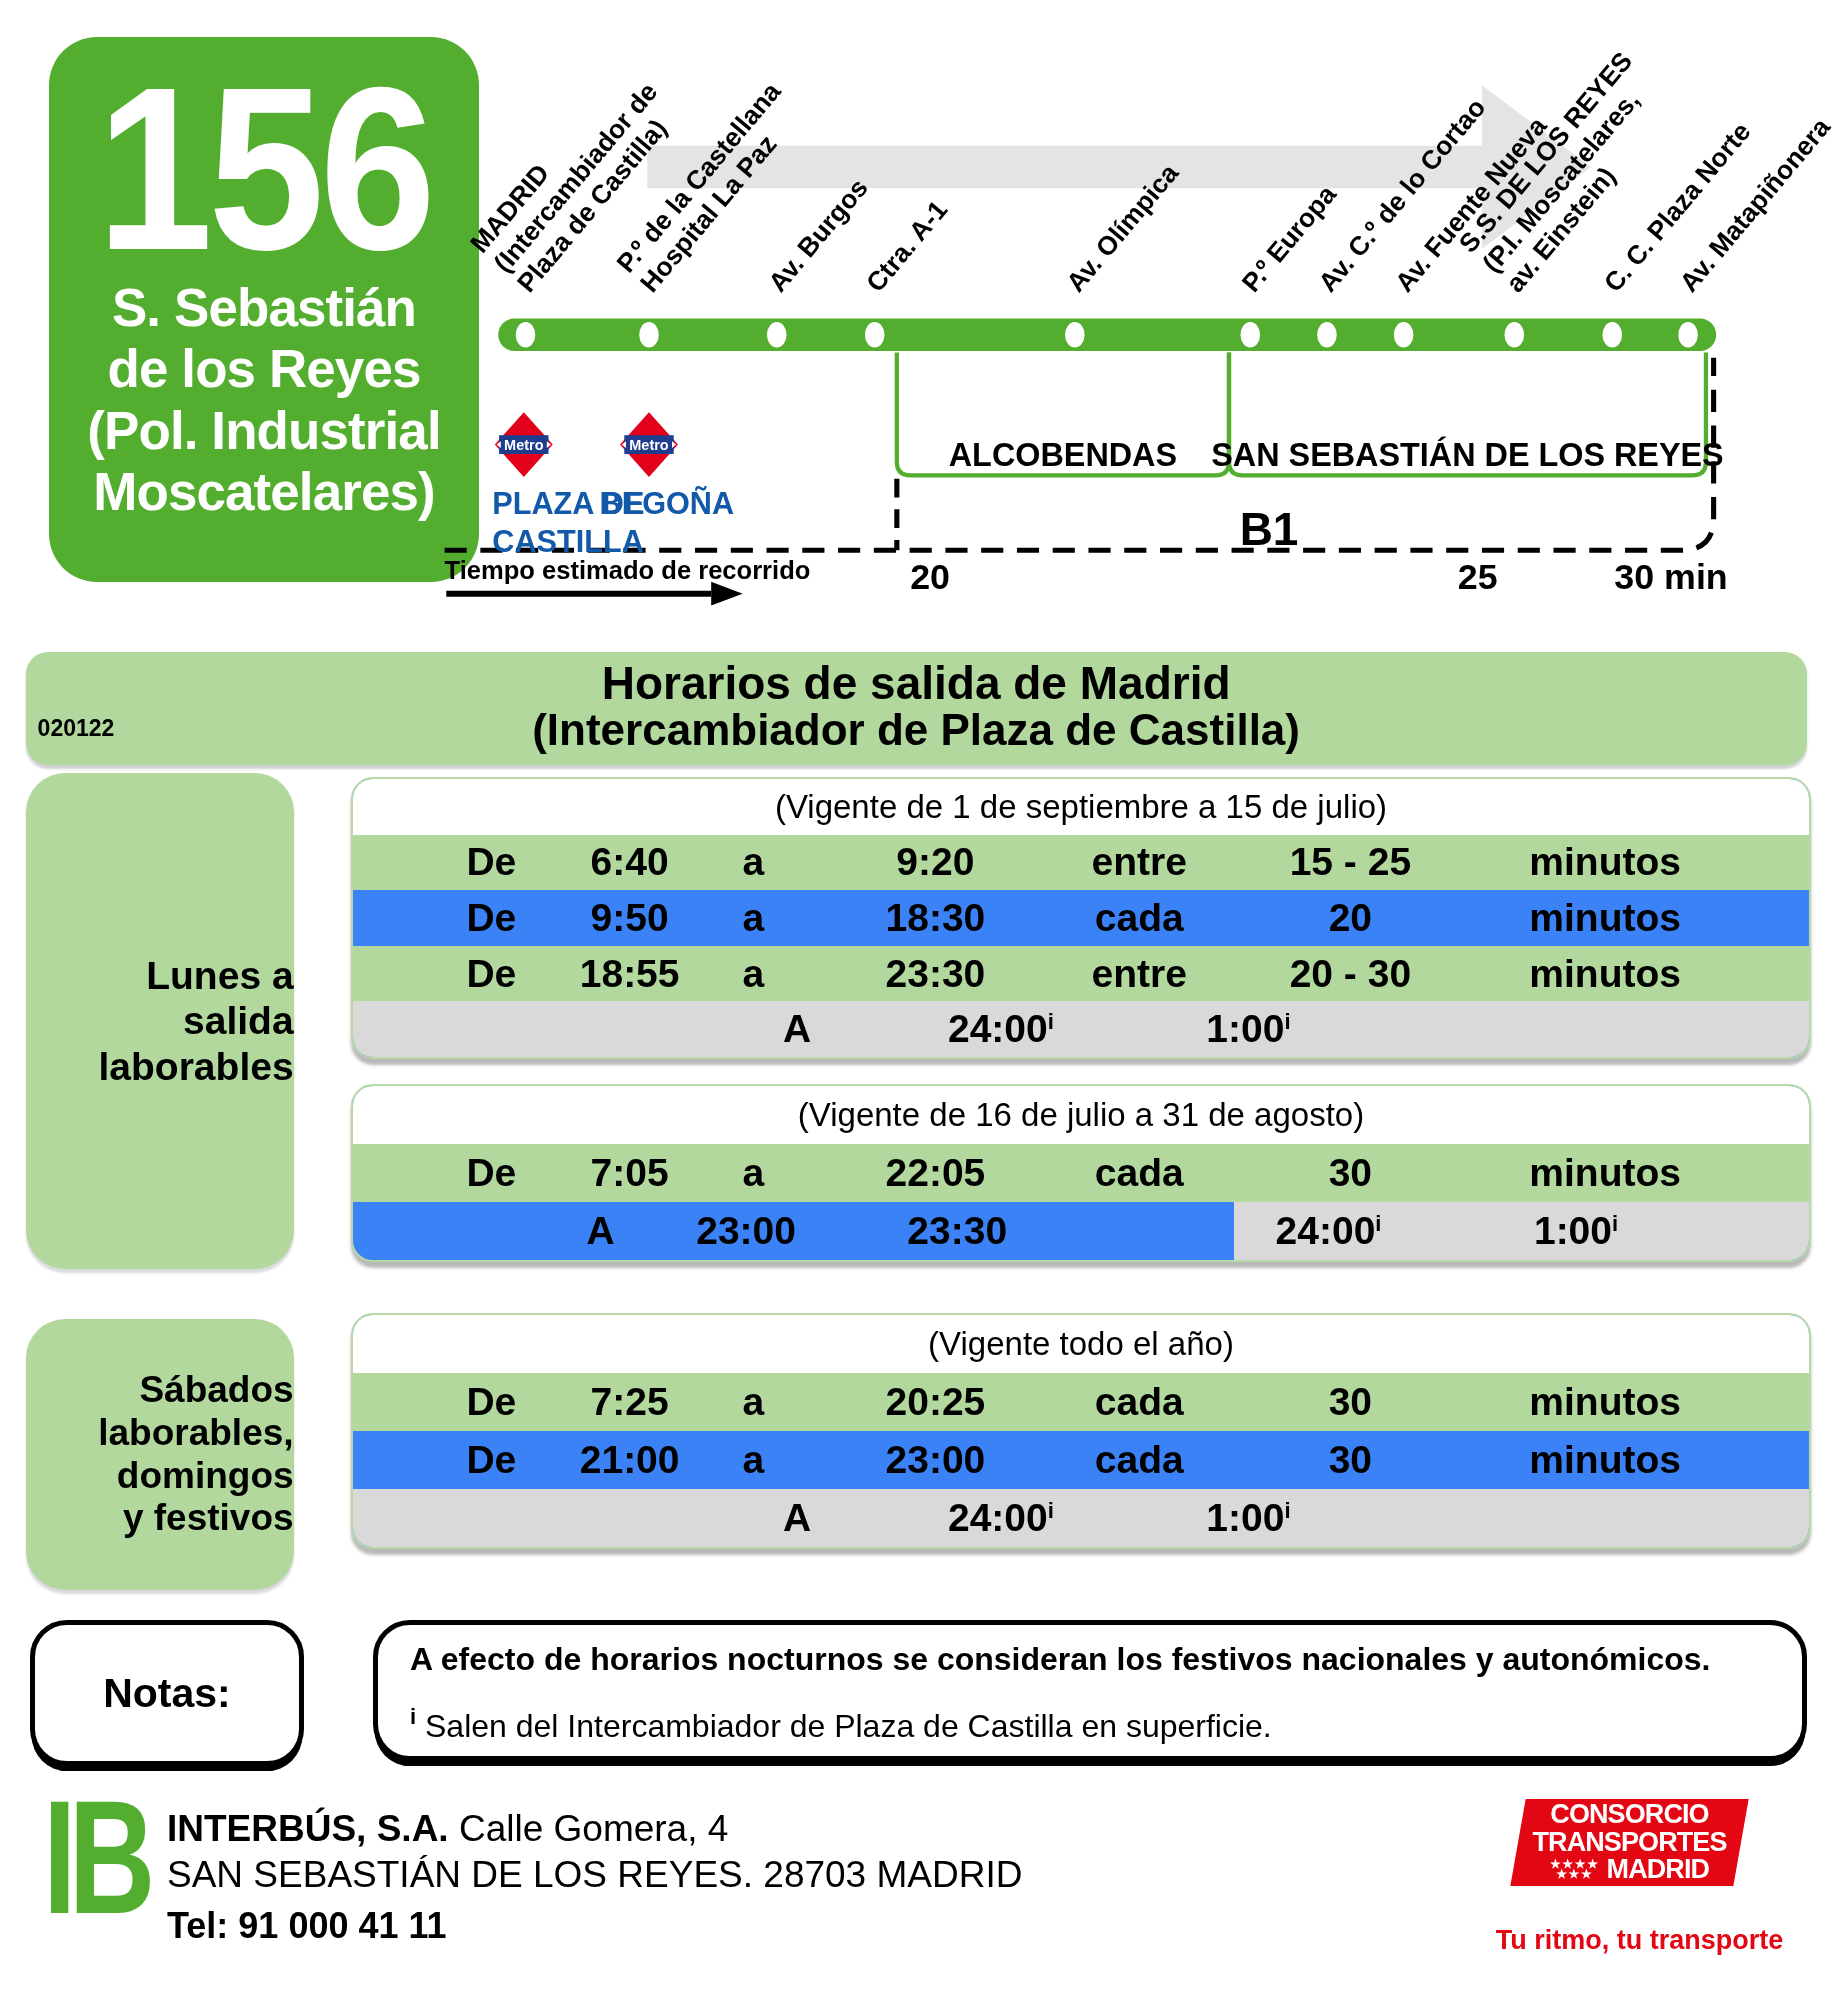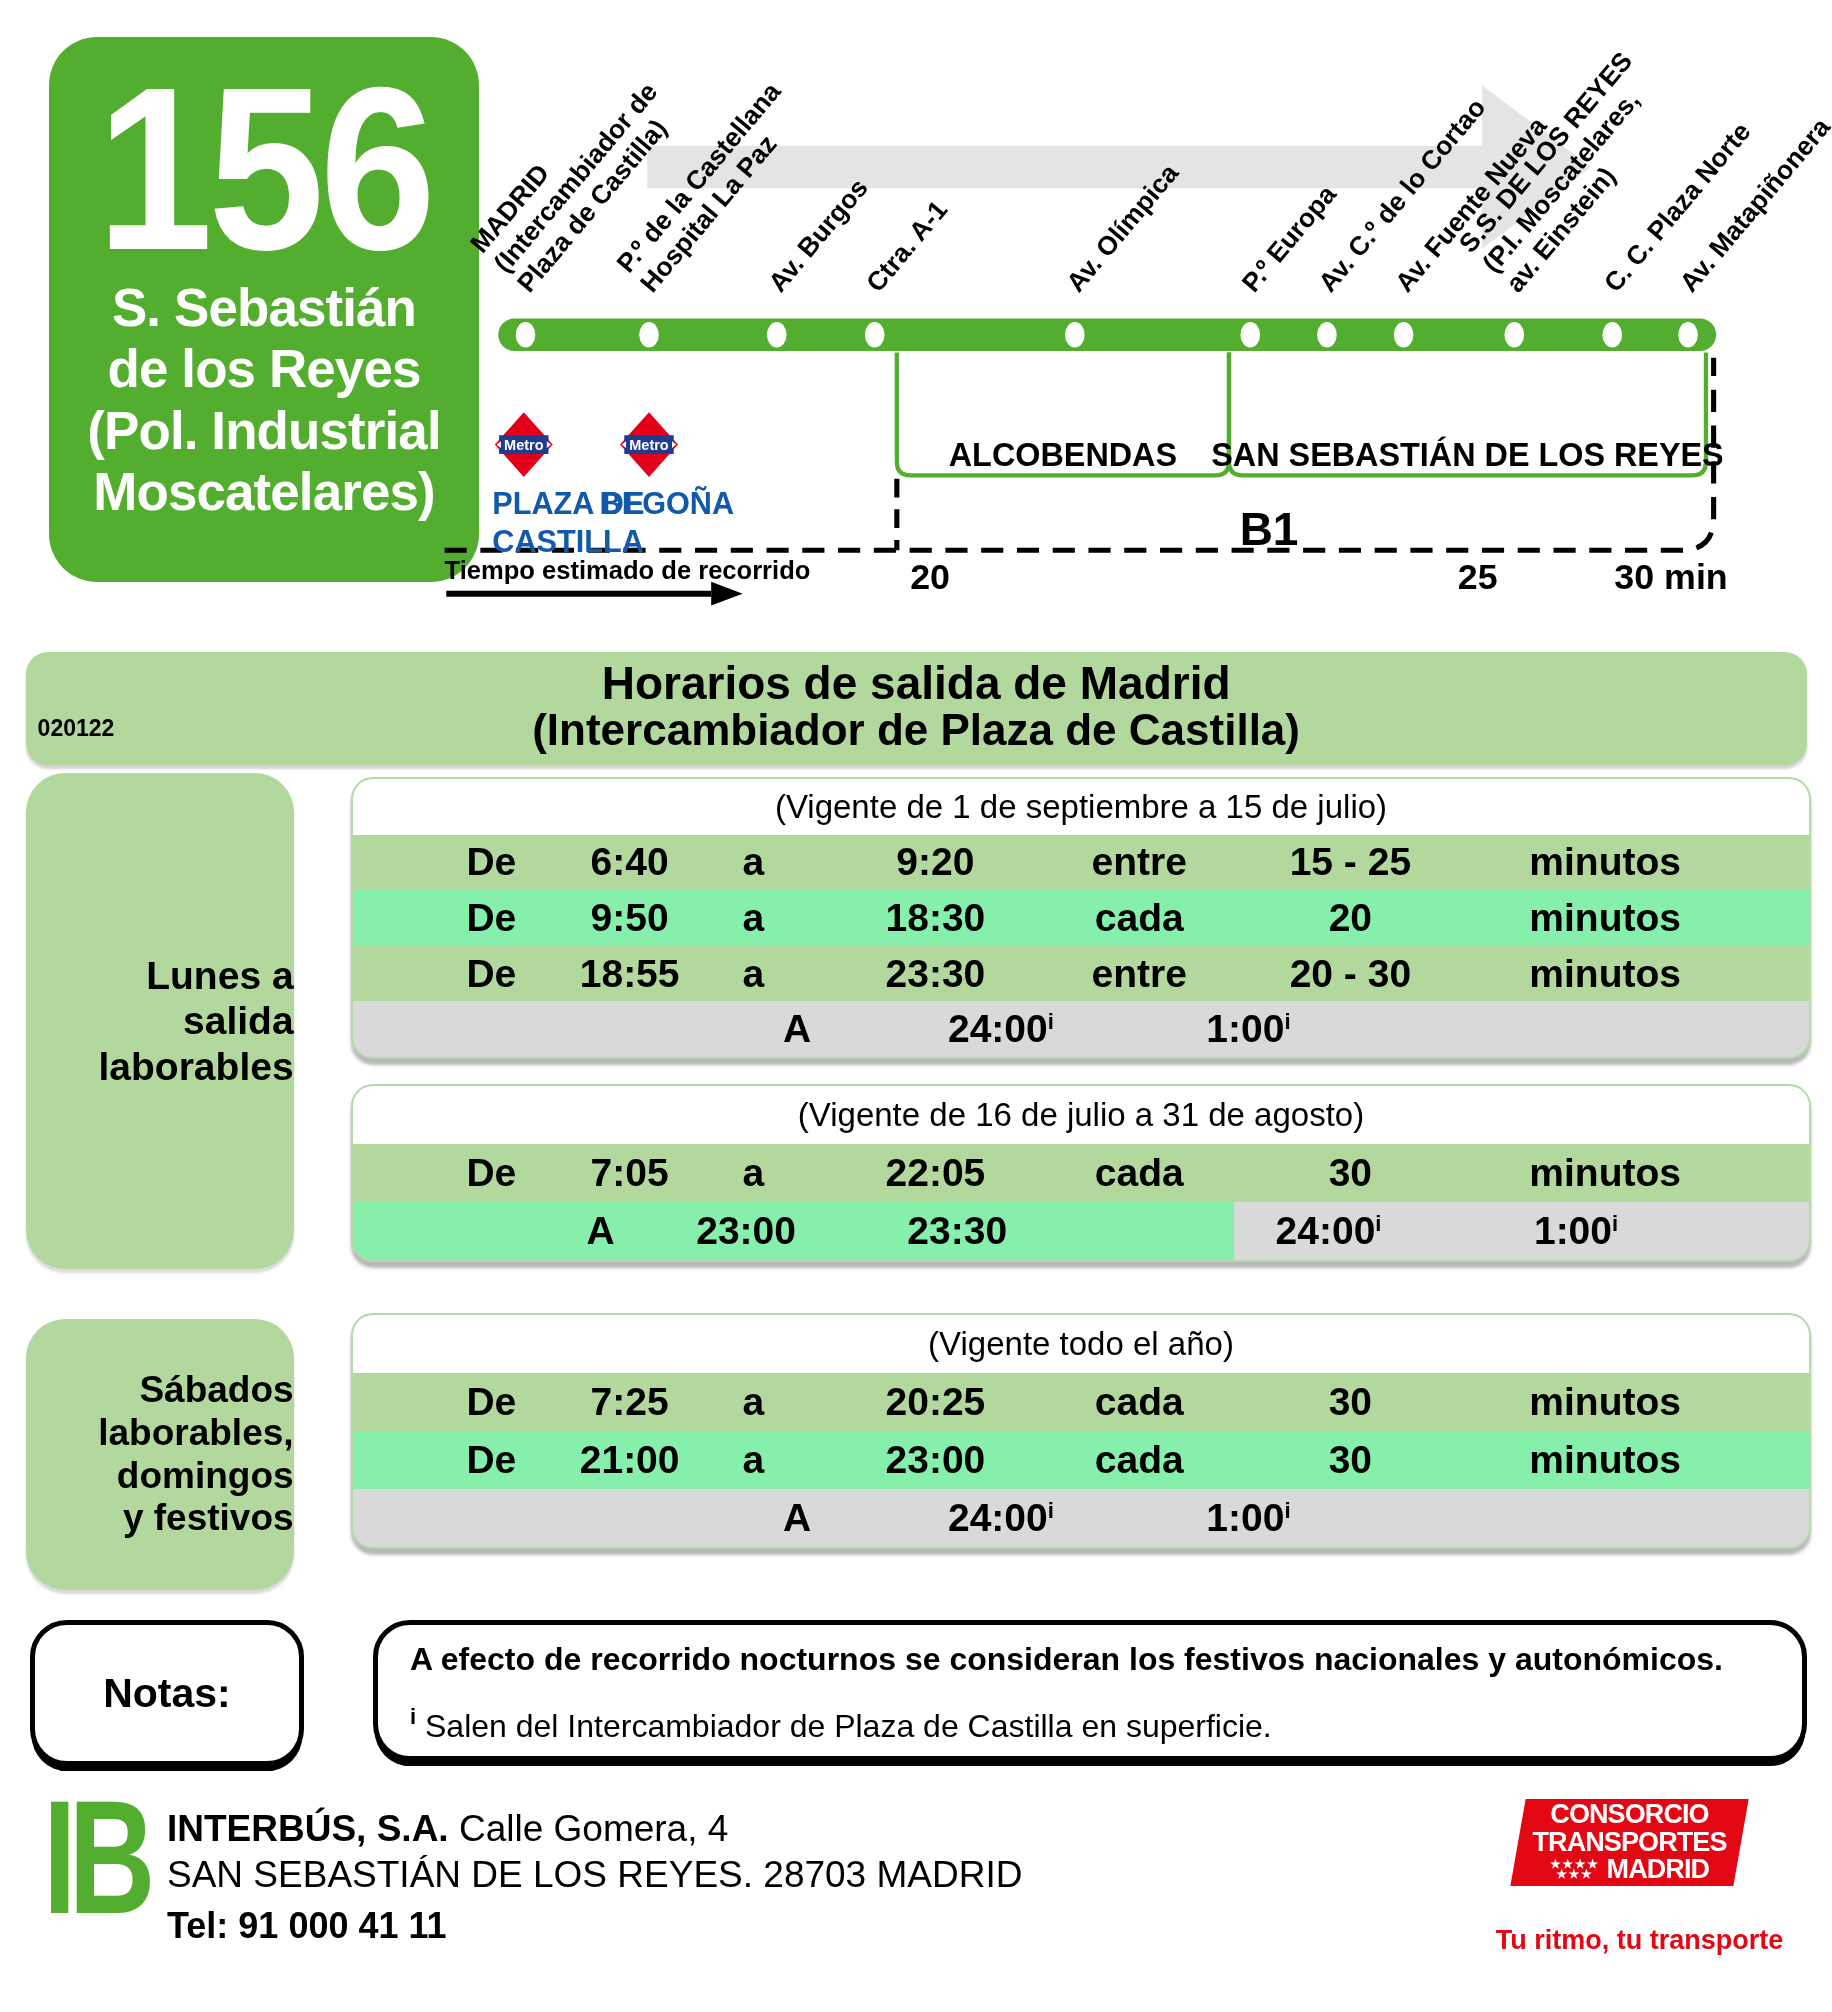--- a/index.html
+++ b/index.html
@@ -32,21 +32,21 @@
   .band .code{position:absolute;left:12px;top:63px;font-size:23px;font-weight:bold;}
 
   
   .sidebox{position:absolute;background:#b2d89e;border-radius:39px;display:flex;
            flex-direction:column;justify-content:center;text-align:right;
            font-weight:bold;color:#000;box-shadow:0 3.4px 2.6px rgba(0,0,0,.15);}
   #side1{left:25.6px;top:773px;width:268px;height:496px;font-size:39px;line-height:1.16;}
   #side2{left:25.6px;top:1319px;width:268px;height:271px;font-size:37px;line-height:1.16;}
 
   
-  .table{position:absolute;background:#86efac;border:2.6px solid #b7d9a5;border-radius:22px;
+  .table{position:absolute;background:#3b82f6;border:2.6px solid #b7d9a5;border-radius:22px;
          overflow:hidden;display:flex;flex-direction:column;
          box-shadow:0 5.1px 3.4px rgba(0,0,0,.28);}
   #t1{left:351px;top:777px;width:1456px;height:278px;}
   #t2{left:351px;top:1084px;width:1456px;height:174px;}
   #t3{left:351px;top:1313px;width:1456px;height:232px;}
   .trow{flex:1;position:relative;}
   .trow.head{display:flex;align-items:center;justify-content:center;font-size:33px;
              background:#fff;letter-spacing:0;}
   .trow.green{background:#b2d89e;}
   .trow.grayr{background:#d9d9d9;}
@@ -297,21 +297,21 @@
       <span class="cell" style="left:30.5%">A</span>
       <span class="cell" style="left:44.5%"><span>24:00</span><span class="sup">i</span></span>
       <span class="cell" style="left:61.5%"><span>1:00</span><span class="sup">i</span></span>
     </div>
   </div>
 
   <div id="notasbox">
     <span>Notas:</span>
   </div>
   <div id="notescontent">
-    <div class="n1">A efecto de recorrido nocturnos se consideran los festivos nacionales y autonómicos.</div>
+    <div class="n1">A efecto de horarios nocturnos se consideran los festivos nacionales y autonómicos.</div>
     <div class="n2">
       <span class="sup">i</span>
       <span>Salen del Intercambiador de Plaza de Castilla en superficie.</span>
     </div>
   </div>
 
   <div id="iblogo">IB</div>
   <div id="opline">
     <span class="b">INTERBÚS, S.A.</span>
     <span>Calle Gomera, 4</span>

